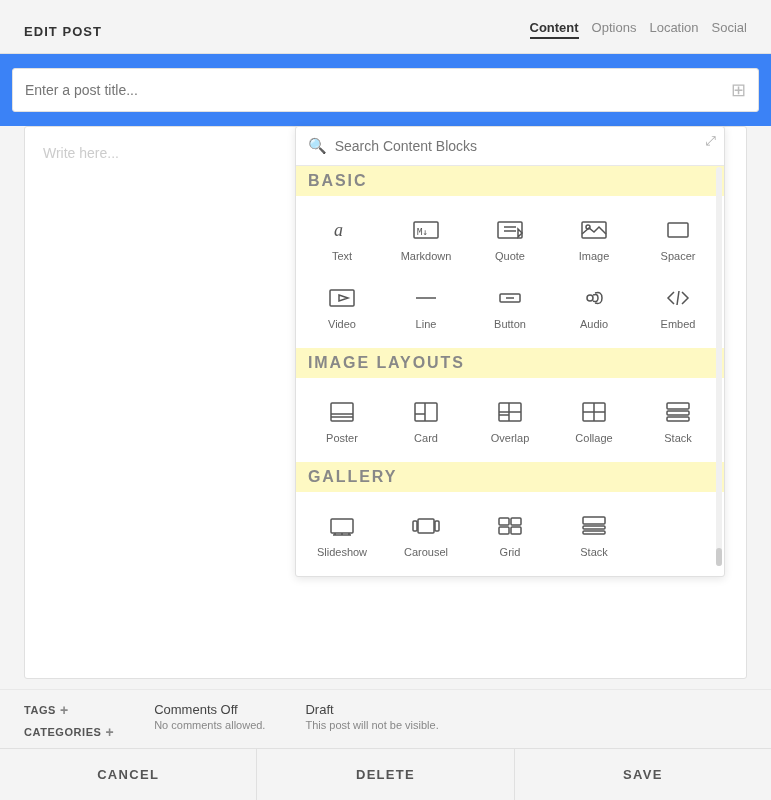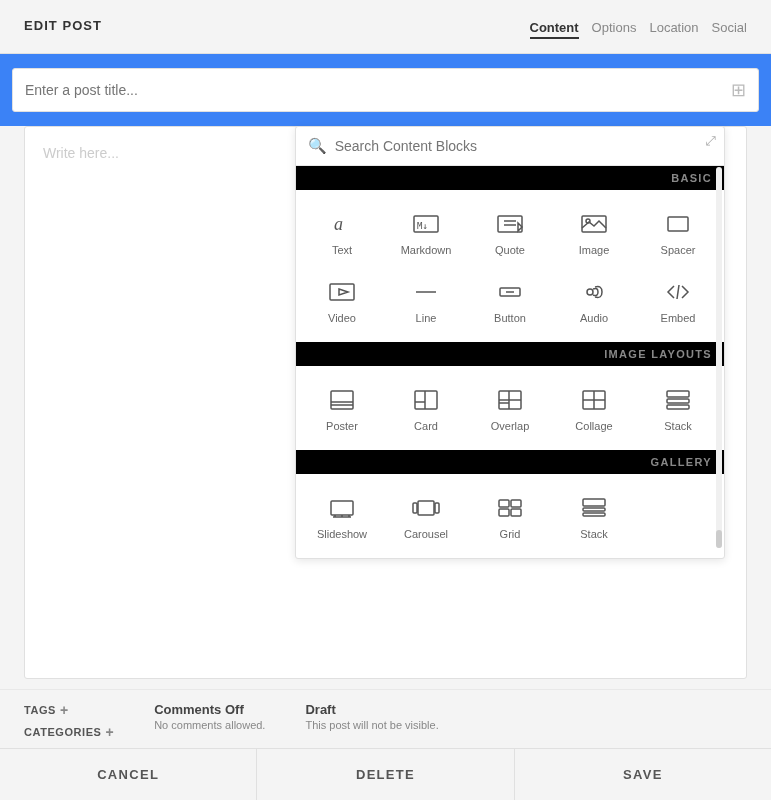--- a/index.html
+++ b/index.html
@@ -14,21 +14,21 @@
     .page-wrapper {
       width: 771px;
       min-height: 800px;
       background: #f4f4f4;
       display: flex;
       flex-direction: column;
     }
     
     .header {
       display: flex;
-      align-items: flex-start;
+      align-items: flex-end;
       padding: 18px 24px 14px 24px;
       border-bottom: 1px solid #e0e0e0;
       background: #f4f4f4;
     }
     .header-title {
       font-size: 13px;
       font-weight: 700;
       letter-spacing: 0.08em;
       color: #333;
       text-transform: uppercase;
@@ -130,28 +130,27 @@
     }
     .search-input {
       border: none;
       outline: none;
       font-size: 14px;
       color: #000000;
       background: transparent;
       width: 100%;
     }
     .section-header {
-      background: #000000;
+      background: #fef9c3;
       padding: 6px 12px;
-      font-size: 11px;
+      font-size: 16px;
       font-weight: 600;
       letter-spacing: 0.12em;
       color: #888;
       text-transform: uppercase;
-      text-align: right;
     }
     .blocks-grid {
       display: grid;
       grid-template-columns: repeat(5, 1fr);
       padding: 10px 6px;
       gap: 4px;
     }
     .block-item {
       display: flex;
       flex-direction: column;
@@ -221,21 +220,21 @@
       font-size: 14px;
       color: #888;
     }
     .meta-block {
       display: flex;
       flex-direction: column;
       gap: 2px;
     }
     .meta-block-title {
       font-size: 13px;
-      font-weight: 700;
+      font-weight: 400;
       color: #444;
     }
     .meta-block-sub {
       font-size: 11px;
       color: #888;
     }
     
     .action-bar {
       display: flex;
       border-top: 1px solid #e0e0e0;

